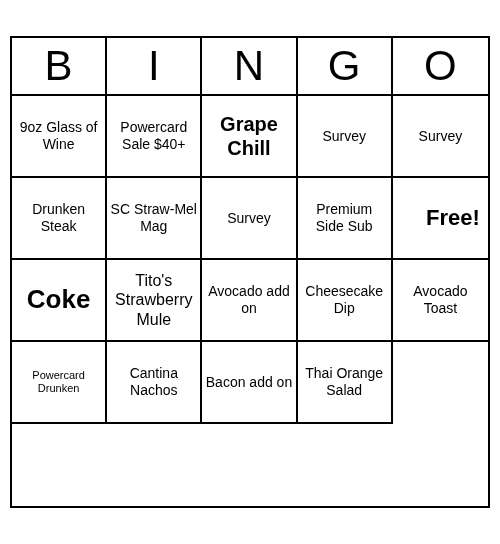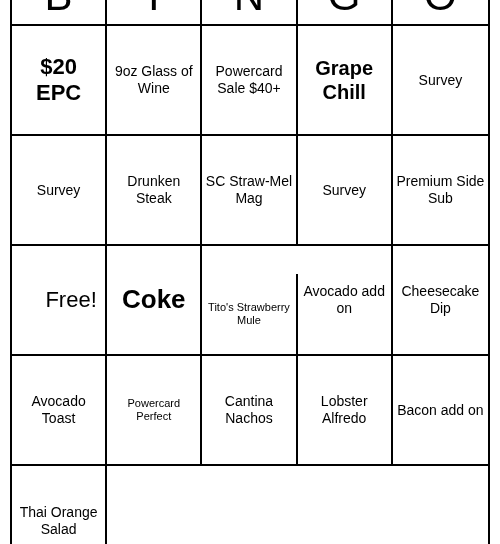--- a/index.html
+++ b/index.html
@@ -58,21 +58,21 @@
     }
     .bingo-grid .bingo-cell:nth-child(n+21) {
       border-bottom: none;
     }
     .bingo-cell.large-text {
       font-size: 22px;
       font-weight: bold;
     }
     .bingo-cell.free {
       font-size: 22px;
-      font-weight: normal;
+      font-weight: bold;
       padding-left: 28px;
     }
     .bingo-cell.grape-chill {
       font-size: 20px;
       font-weight: bold;
     }
     .bingo-cell.coke-cell {
       font-size: 26px;
       font-weight: bold;
       text-align: center;
@@ -87,35 +87,33 @@
 
 <div class="bingo-card">
   <div class="bingo-header">
   <div class="bingo-letter">B</div>
       <div class="bingo-letter">I</div>
       <div class="bingo-letter">N</div>
       <div class="bingo-letter">G</div>
       <div class="bingo-letter">O</div>
     </div>
   <div class="bingo-grid">
-  <div class="bingo-cell large-text">$20 EPC</div>
       <div class="bingo-cell">9oz Glass of Wine</div>
       <div class="bingo-cell">Powercard Sale $40+</div>
       <div class="bingo-cell grape-chill">Grape Chill</div>
       <div class="bingo-cell">Survey</div>
       <div class="bingo-cell">Survey</div>
       <div class="bingo-cell">Drunken Steak</div>
       <div class="bingo-cell">SC Straw-Mel Mag</div>
       <div class="bingo-cell">Survey</div>
       <div class="bingo-cell">Premium Side Sub</div>
       <div class="bingo-cell free">Free!</div>
       <div class="bingo-cell coke-cell">Coke</div>
-      <div class="bingo-cell" style="font-size: 11px; margin-top: 28px;">Tito's Strawberry Mule</div>
+      <div class="bingo-cell" style="font-size: 16px;">Tito's Strawberry Mule</div>
       <div class="bingo-cell">Avocado add on</div>
       <div class="bingo-cell">Cheesecake Dip</div>
       <div class="bingo-cell">Avocado Toast</div>
-      <div class="bingo-cell" style="font-size: 11px;">Powercard Perfect</div>
+      <div class="bingo-cell" style="font-size: 11px;">Powercard Drunken</div>
       <div class="bingo-cell">Cantina Nachos</div>
-      <div class="bingo-cell">Lobster Alfredo</div>
       <div class="bingo-cell">Bacon add on</div>
       <div class="bingo-cell">Thai Orange Salad</div>
     </div>
 </div>
 
 </body></html>

